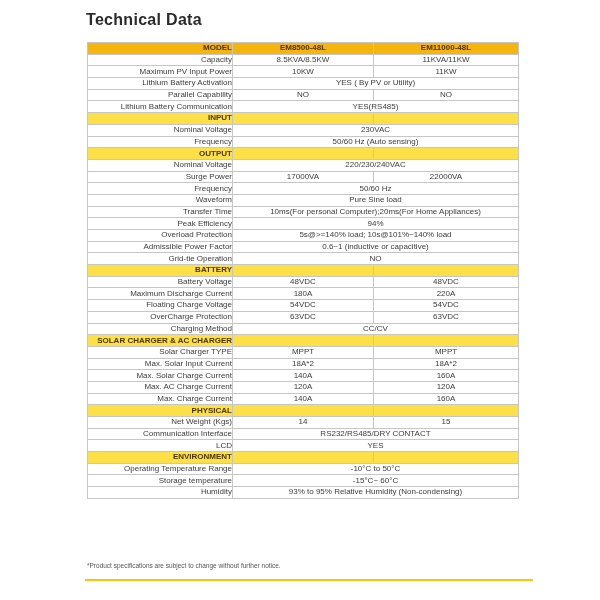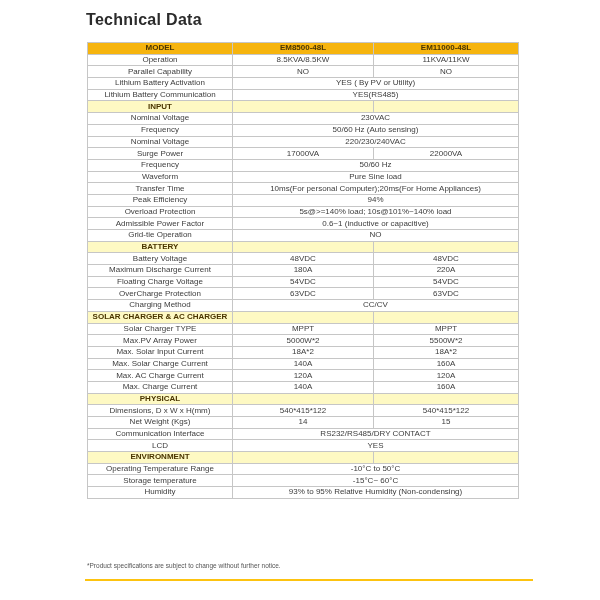--- a/index.html
+++ b/index.html
@@ -37,33 +37,33 @@
     border: 1px solid #c6c6c6;
     height: 11.7px;
     box-sizing: border-box;
     padding: 0;
     overflow: hidden;
     white-space: nowrap;
     color: #3c3c3c;
     line-height: 1;
   }
   .spec-table td.label {
-    text-align: center;
+    text-align: right;
     padding-left: 0;
   }
   .spec-table td.val {
     text-align: center;
   }
   .spec-table tr.header td {
     background: #f6b40e;
     font-weight: bold;
     color: #4a3500;
   }
   .spec-table tr.section td {
-    background: #fef9c3;
+    background: #fde047;
     font-weight: bold;
     color: #4a3500;
   }
   .footnote {
     position: absolute;
     left: 87px;
     top: 562px;
     font-size: 6.5px;
     color: #555555;
   }
@@ -88,49 +88,59 @@
       <col style="width:141px">
       <col style="width:145px">
     </colgroup>
     <tbody>
         <tr class="header">
           <td class="label">MODEL</td>
           <td class="val">EM8500-48L</td>
           <td class="val">EM11000-48L</td>
         </tr>
         <tr class="body">
-          <td class="label">Operation</td>
+          <td class="label">Capacity</td>
           <td class="val">8.5KVA/8.5KW</td>
           <td class="val">11KVA/11KW</td>
+        </tr>
+        <tr class="body">
+          <td class="label">Maximum PV Input Power</td>
+          <td class="val">10KW</td>
+          <td class="val">11KW</td>
+        </tr>
+        <tr class="body">
+          <td class="label">Lithium Battery Activation</td>
+          <td colspan="2" class="val">YES ( By PV or Utility)</td>
         </tr>
         <tr class="body">
           <td class="label">Parallel Capability</td>
           <td class="val">NO</td>
           <td class="val">NO</td>
         </tr>
         <tr class="body">
-          <td class="label">Lithium Battery Activation</td>
-          <td colspan="2" class="val">YES ( By PV or Utility)</td>
-        </tr>
-        <tr class="body">
           <td class="label">Lithium Battery Communication</td>
           <td colspan="2" class="val">YES(RS485)</td>
         </tr>
         <tr class="section">
           <td class="label">INPUT</td>
           <td class="val"></td>
           <td class="val"></td>
         </tr>
         <tr class="body">
           <td class="label">Nominal Voltage</td>
           <td colspan="2" class="val">230VAC</td>
         </tr>
         <tr class="body">
           <td class="label">Frequency</td>
           <td colspan="2" class="val">50/60 Hz (Auto sensing)</td>
+        </tr>
+        <tr class="section">
+          <td class="label">OUTPUT</td>
+          <td class="val"></td>
+          <td class="val"></td>
         </tr>
         <tr class="body">
           <td class="label">Nominal Voltage</td>
           <td colspan="2" class="val">220/230/240VAC</td>
         </tr>
         <tr class="body">
           <td class="label">Surge Power</td>
           <td class="val">17000VA</td>
           <td class="val">22000VA</td>
         </tr>
@@ -195,25 +205,20 @@
           <td class="label">SOLAR CHARGER &amp; AC CHARGER</td>
           <td class="val"></td>
           <td class="val"></td>
         </tr>
         <tr class="body">
           <td class="label">Solar Charger TYPE</td>
           <td class="val">MPPT</td>
           <td class="val">MPPT</td>
         </tr>
         <tr class="body">
-          <td class="label">Max.PV  Array Power</td>
-          <td class="val">5000W*2</td>
-          <td class="val">5500W*2</td>
-        </tr>
-        <tr class="body">
           <td class="label">Max. Solar Input Current</td>
           <td class="val">18A*2</td>
           <td class="val">18A*2</td>
         </tr>
         <tr class="body">
           <td class="label">Max. Solar Charge Current</td>
           <td class="val">140A</td>
           <td class="val">160A</td>
         </tr>
         <tr class="body">
@@ -225,25 +230,20 @@
           <td class="label">Max. Charge Current</td>
           <td class="val">140A</td>
           <td class="val">160A</td>
         </tr>
         <tr class="section">
           <td class="label">PHYSICAL</td>
           <td class="val"></td>
           <td class="val"></td>
         </tr>
         <tr class="body">
-          <td class="label">Dimensions, D x W x H(mm)</td>
-          <td class="val">540*415*122</td>
-          <td class="val">540*415*122</td>
-        </tr>
-        <tr class="body">
           <td class="label">Net Weight (Kgs)</td>
           <td class="val">14</td>
           <td class="val">15</td>
         </tr>
         <tr class="body">
           <td class="label">Communication Interface</td>
           <td colspan="2" class="val">RS232/RS485/DRY CONTACT</td>
         </tr>
         <tr class="body">
           <td class="label">LCD</td>

